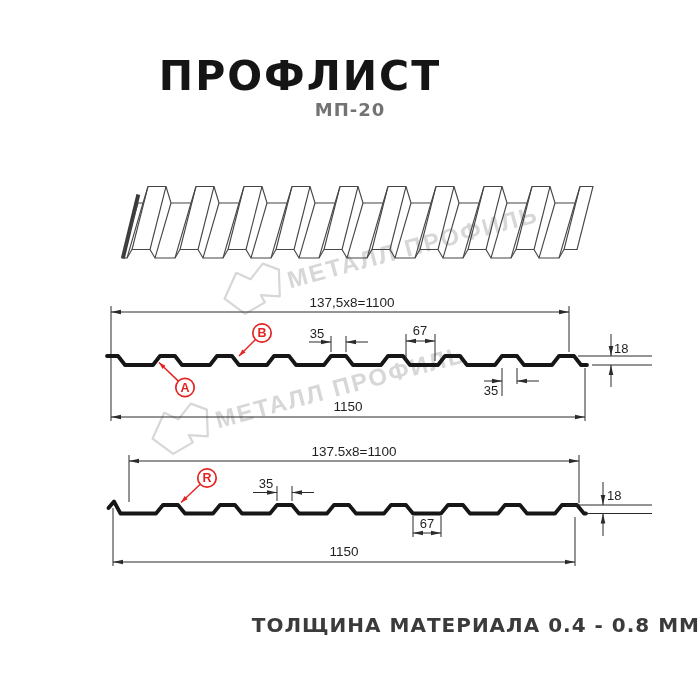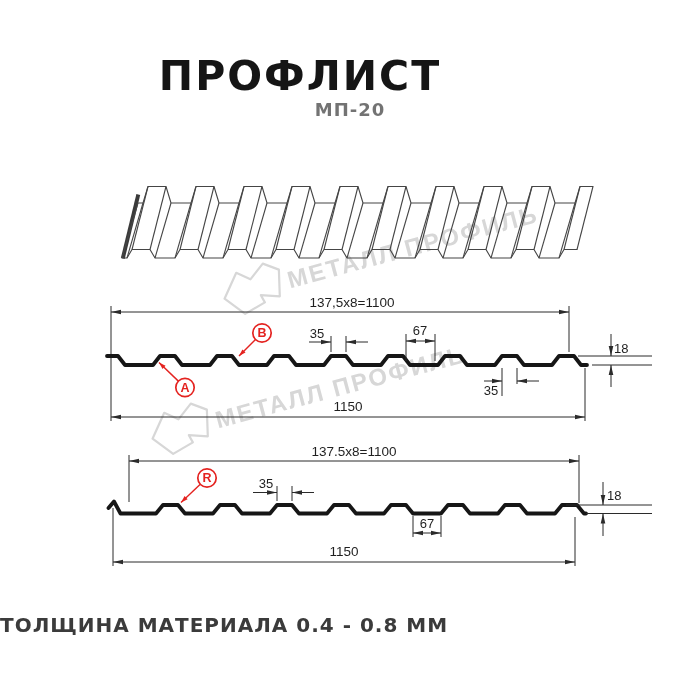--- a/index.html
+++ b/index.html
@@ -4,21 +4,21 @@
 <style>
   html,body{margin:0;padding:0;background:#ffffff;}
   #canvas{position:relative;width:700px;height:700px;background:#ffffff;overflow:hidden;
           font-family:"Liberation Sans",sans-serif;}
   #page-title{position:absolute;top:52px;left:0;width:600px;text-align:center;
       font-family:"DejaVu Sans","Liberation Sans",sans-serif;
       font-size:41px;font-weight:bold;letter-spacing:2px;color:#151515;}
   #page-subtitle{position:absolute;top:99px;left:0;width:700px;text-align:center;
       font-family:"DejaVu Sans","Liberation Sans",sans-serif;
       font-size:18px;font-weight:bold;letter-spacing:1px;color:#737373;}
-  #page-footer{position:absolute;top:613px;left:0;width:700px;text-align:left;
+  #page-footer{position:absolute;top:613px;left:0;width:700px;text-align:right;
       font-family:"DejaVu Sans","Liberation Sans",sans-serif;
       font-size:20px;font-weight:bold;letter-spacing:1px;color:#3b3b3b;}
   #tech-svg{position:absolute;left:0;top:0;}
   svg text{font-family:"Liberation Sans",sans-serif;}
 </style>
 </head>
 <body>
 <div id="canvas">
 
 <div id="page-title">ПРОФЛИСТ</div>

